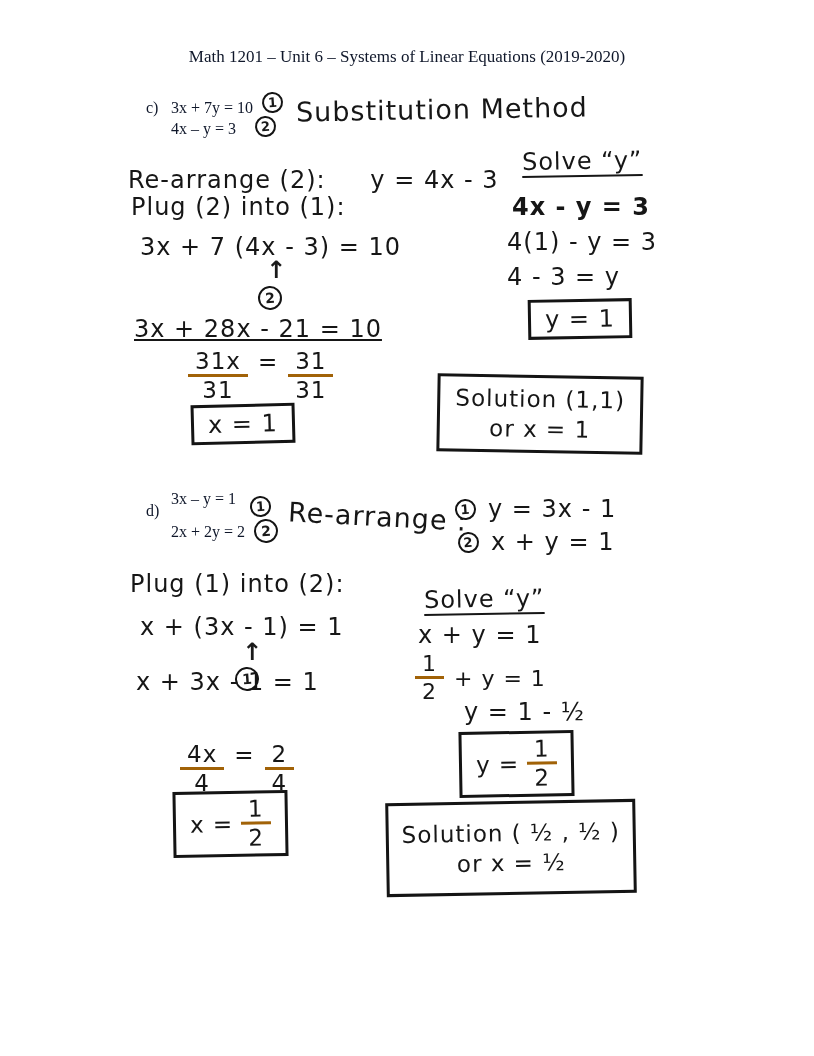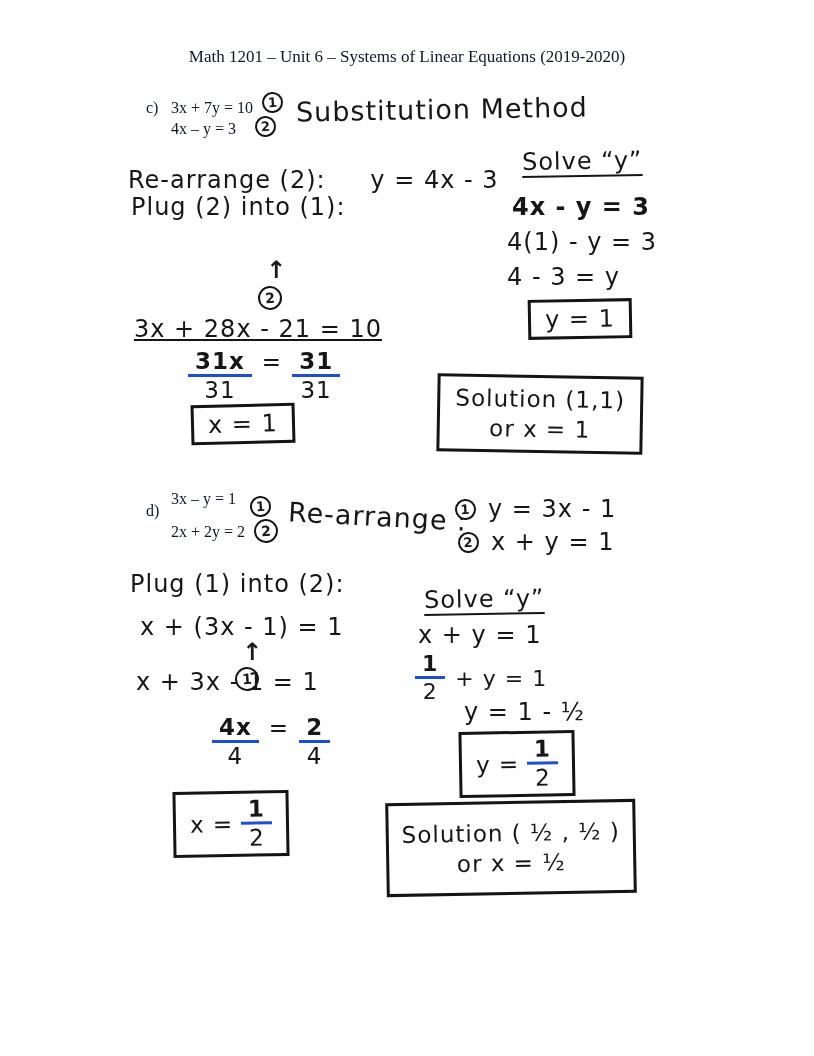--- a/index.html
+++ b/index.html
@@ -22,21 +22,21 @@
     font-family:"DejaVu Sans", sans-serif; font-size:13px; font-weight:bold;
     background:#fff; box-sizing:border-box; transform:rotate(-4deg);
   }
   .circ.big { width:24px; height:24px; font-size:14px; }
 
   .underline-wavy {
     text-decoration:underline; text-decoration-thickness:2px; text-underline-offset:6px;
   }
 
   .frac { display:inline-flex; flex-direction:column; align-items:center; vertical-align:middle; }
-  .frac .fnum { border-bottom:3px solid #1d4ed8; padding:0 7px 1px 7px; line-height:1.05;font-weight:bold; }
+  .frac .fnum { border-bottom:3px solid #a16207; padding:0 7px 1px 7px; line-height:1.05; }
   .frac .fden { line-height:1.1; padding-top:1px; }
 
   .frac-row { display:flex; align-items:center; gap:10px; font-size:23px; }
 
   .ansbox {
     border:3px solid #141414; padding:3px 14px; display:inline-flex;
     align-items:center; gap:8px; background:#fff;
   }
   .solbox {
     border:3px solid #141414; background:#fff; text-align:center;
@@ -72,20 +72,21 @@
     <span class="circ">2</span>
   </div>
 
   <div class="abs hw rot-n1" style="left:296px; top:94px; font-size:27px;">Substitution Method</div>
 
   <div class="abs hw hw-lg" style="left:128px; top:166px;text-align:right;">
     <span>Re-arrange (2):</span>
     <span style="margin-left:36px;">y = 4x - 3</span>
   </div>
   <div class="abs hw hw-lg" style="left:131px; top:193px;">Plug (2) into (1):</div>
+  <div class="abs hw hw-lg" style="left:140px; top:233px;">3x + 7 (4x - 3) = 10</div>
   <div class="abs arrow-up" style="left:266px; top:256px;">↑</div>
   <div class="abs" style="left:258px; top:286px;">
     <span class="circ big">2</span>
   </div>
   <div class="abs hw hw-lg" style="left:134px; top:315px;text-decoration:underline;">3x + 28x - 21 = 10</div>
 
   <div class="abs hw frac-row" style="left:188px; top:349px;">
     <span class="frac">
       <span class="fnum">31x</span>
       <span class="fden">31</span>
@@ -135,21 +136,21 @@
   </div>
 
   <div class="abs hw hw-lg" style="left:130px; top:570px;">Plug (1) into (2):</div>
   <div class="abs hw hw-lg" style="left:140px; top:613px;">x + (3x - 1) = 1</div>
   <div class="abs arrow-up" style="left:242px; top:638px;">↑</div>
   <div class="abs" style="left:235px; top:667px;">
     <span class="circ big">1</span>
   </div>
   <div class="abs hw hw-lg" style="left:136px; top:668px;">x + 3x - 1 = 1</div>
 
-  <div class="abs hw frac-row" style="left:180px; top:715px;margin-left:32px;">
+  <div class="abs hw frac-row" style="left:180px; top:742px;">
     <span class="frac">
       <span class="fnum">4x</span>
       <span class="fden">4</span>
     </span>
     <span style="align-self:flex-start;">=</span>
     <span class="frac">
       <span class="fnum">2</span>
       <span class="fden">4</span>
     </span>
   </div>

